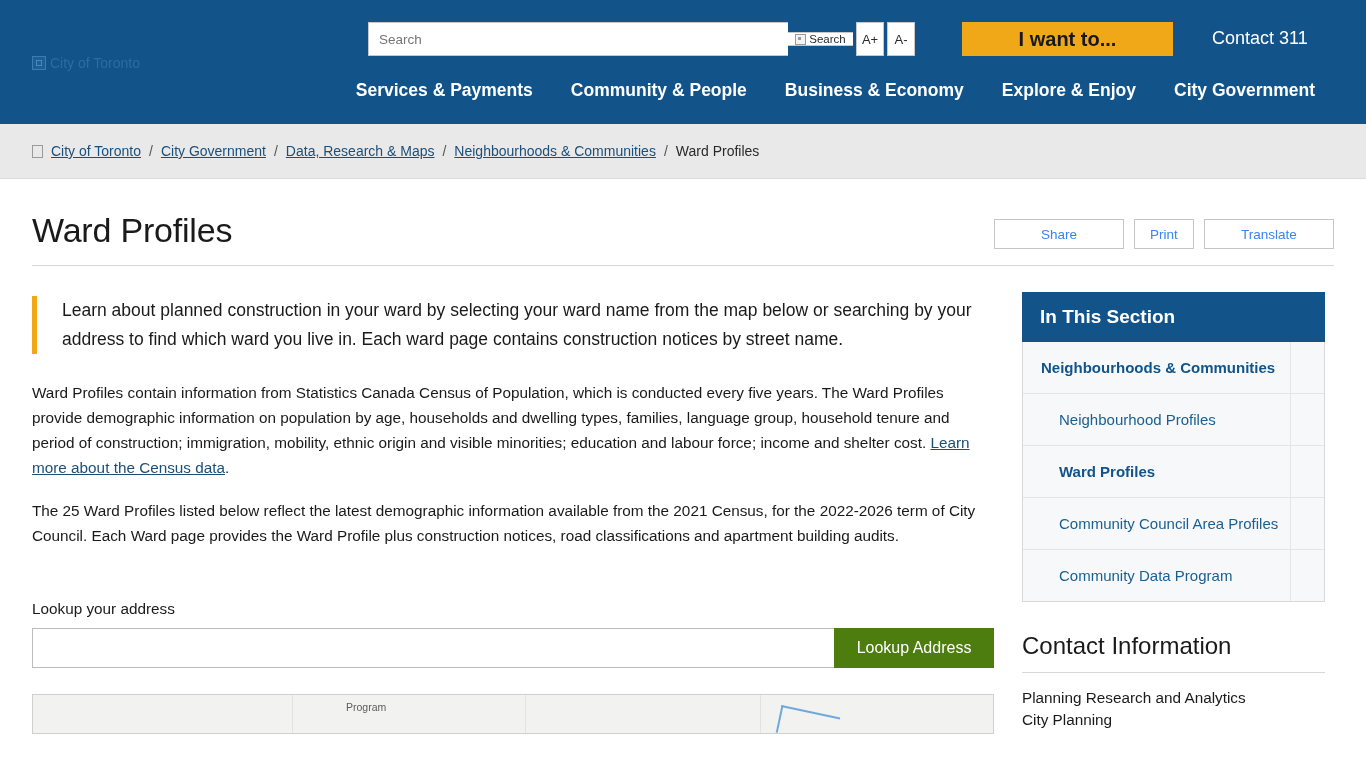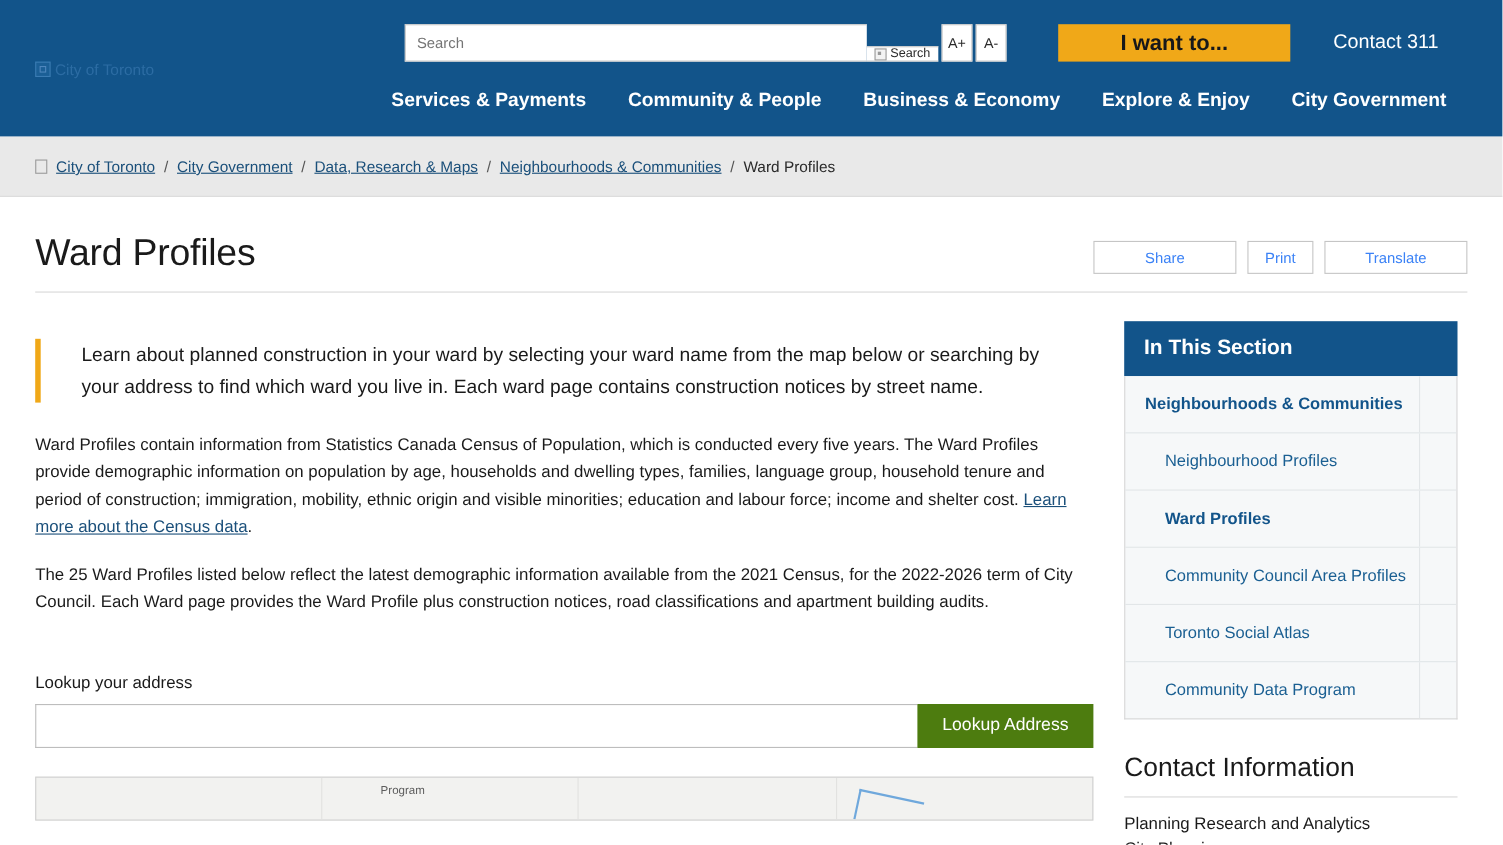--- a/index.html
+++ b/index.html
@@ -40,21 +40,21 @@
     content: "";
     position: absolute;
     left: 3px; top: 3px;
     width: 4px; height: 4px;
     border: 1px solid #4f87bd;
   }
   .search-wrap {
     position: absolute;
     left: 368px; top: 22px;
     display: flex;
-    align-items: flex-end;
+    align-items: center;
     height: 34px;
   }
   .search-input {
     width: 420px;
     height: 34px;
     border: 1px solid #c8c8c8;
     border-right: none;
     background: #fff;
     padding: 0 10px;
     font-size: 13.5px;
@@ -227,21 +227,21 @@
   }
   .main-col { width: 962px; padding-top: 30px; }
   .side-col { width: 303px; padding-top: 26px; }
 
   .callout {
     border-left: 5px solid #f0a818;
     padding: 0 0 0 25px;
     margin-bottom: 26px;
   }
   .callout p {
-    margin: 12px;
+    margin: 0;
     font-size: 17.5px;
     line-height: 29px;
     color: #1a1a1a;
   }
   .body-p {
     font-size: 15.3px;
     line-height: 25px;
     color: #1a1a1a;
     margin: 0 0 18px 0;
   }
@@ -453,24 +453,20 @@
         </div>
         <div class="section-item child active">
           <span>Ward Profiles</span>
           <span class="edge"></span>
         </div>
         <div class="section-item child">
           <span>Community Council Area Profiles</span>
           <span class="edge"></span>
         </div>
         <div class="section-item child">
-          <span>Toronto Social Atlas</span>
-          <span class="edge"></span>
-        </div>
-        <div class="section-item child">
           <span>Community Data Program</span>
           <span class="edge"></span>
         </div>
       </div>
 
       <div class="contact-head">Contact Information</div>
       <div class="contact-line">Planning Research and Analytics</div>
       <div class="contact-line">City Planning</div>
     </div>
 

